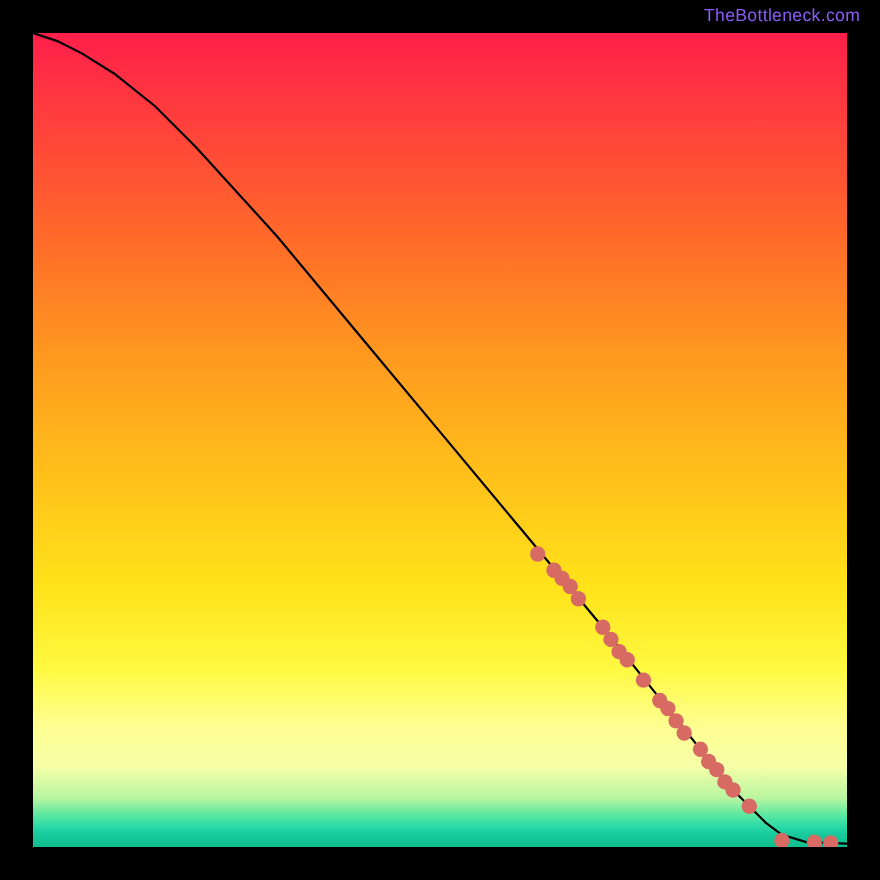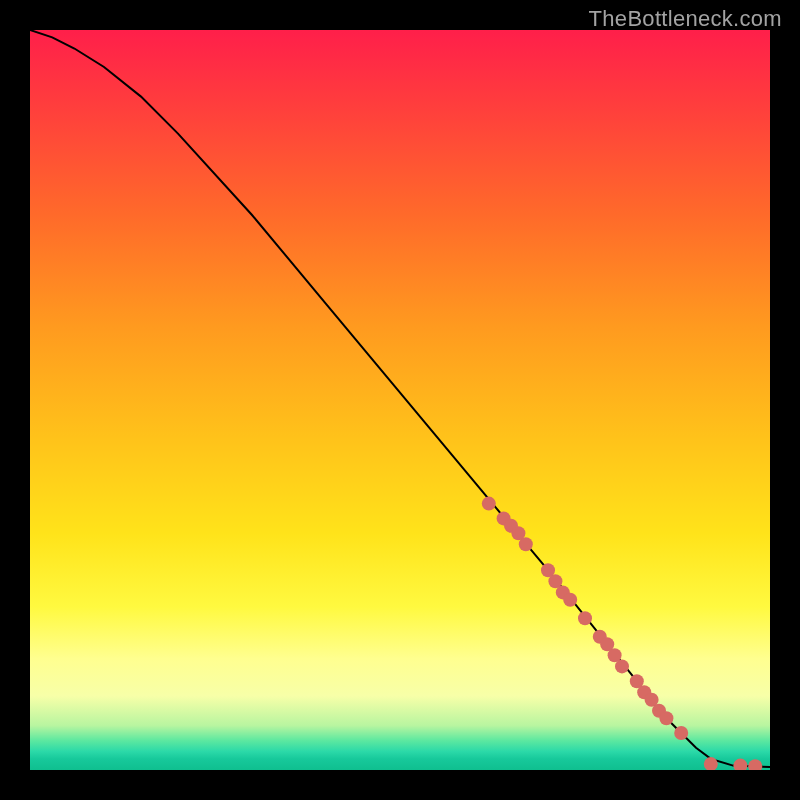--- a/index.html
+++ b/index.html
@@ -14,22 +14,22 @@
   .frame {
     position: relative;
     width: 800px;
     height: 800px;
     background: #000;
   }
   .watermark {
     position: absolute;
     top: 6px;
     right: 18px;
-    color: #a3a3a3;
-    font-size: 22px;
+    color: #8b5cf6;
+    font-size: 16px;
     font-weight: 500;
     letter-spacing: 0.3px;
     z-index: 5;
   }
   .plot-area {
     position: absolute;
     left: 30px;
     top: 30px;
     width: 740px;
     height: 740px;

